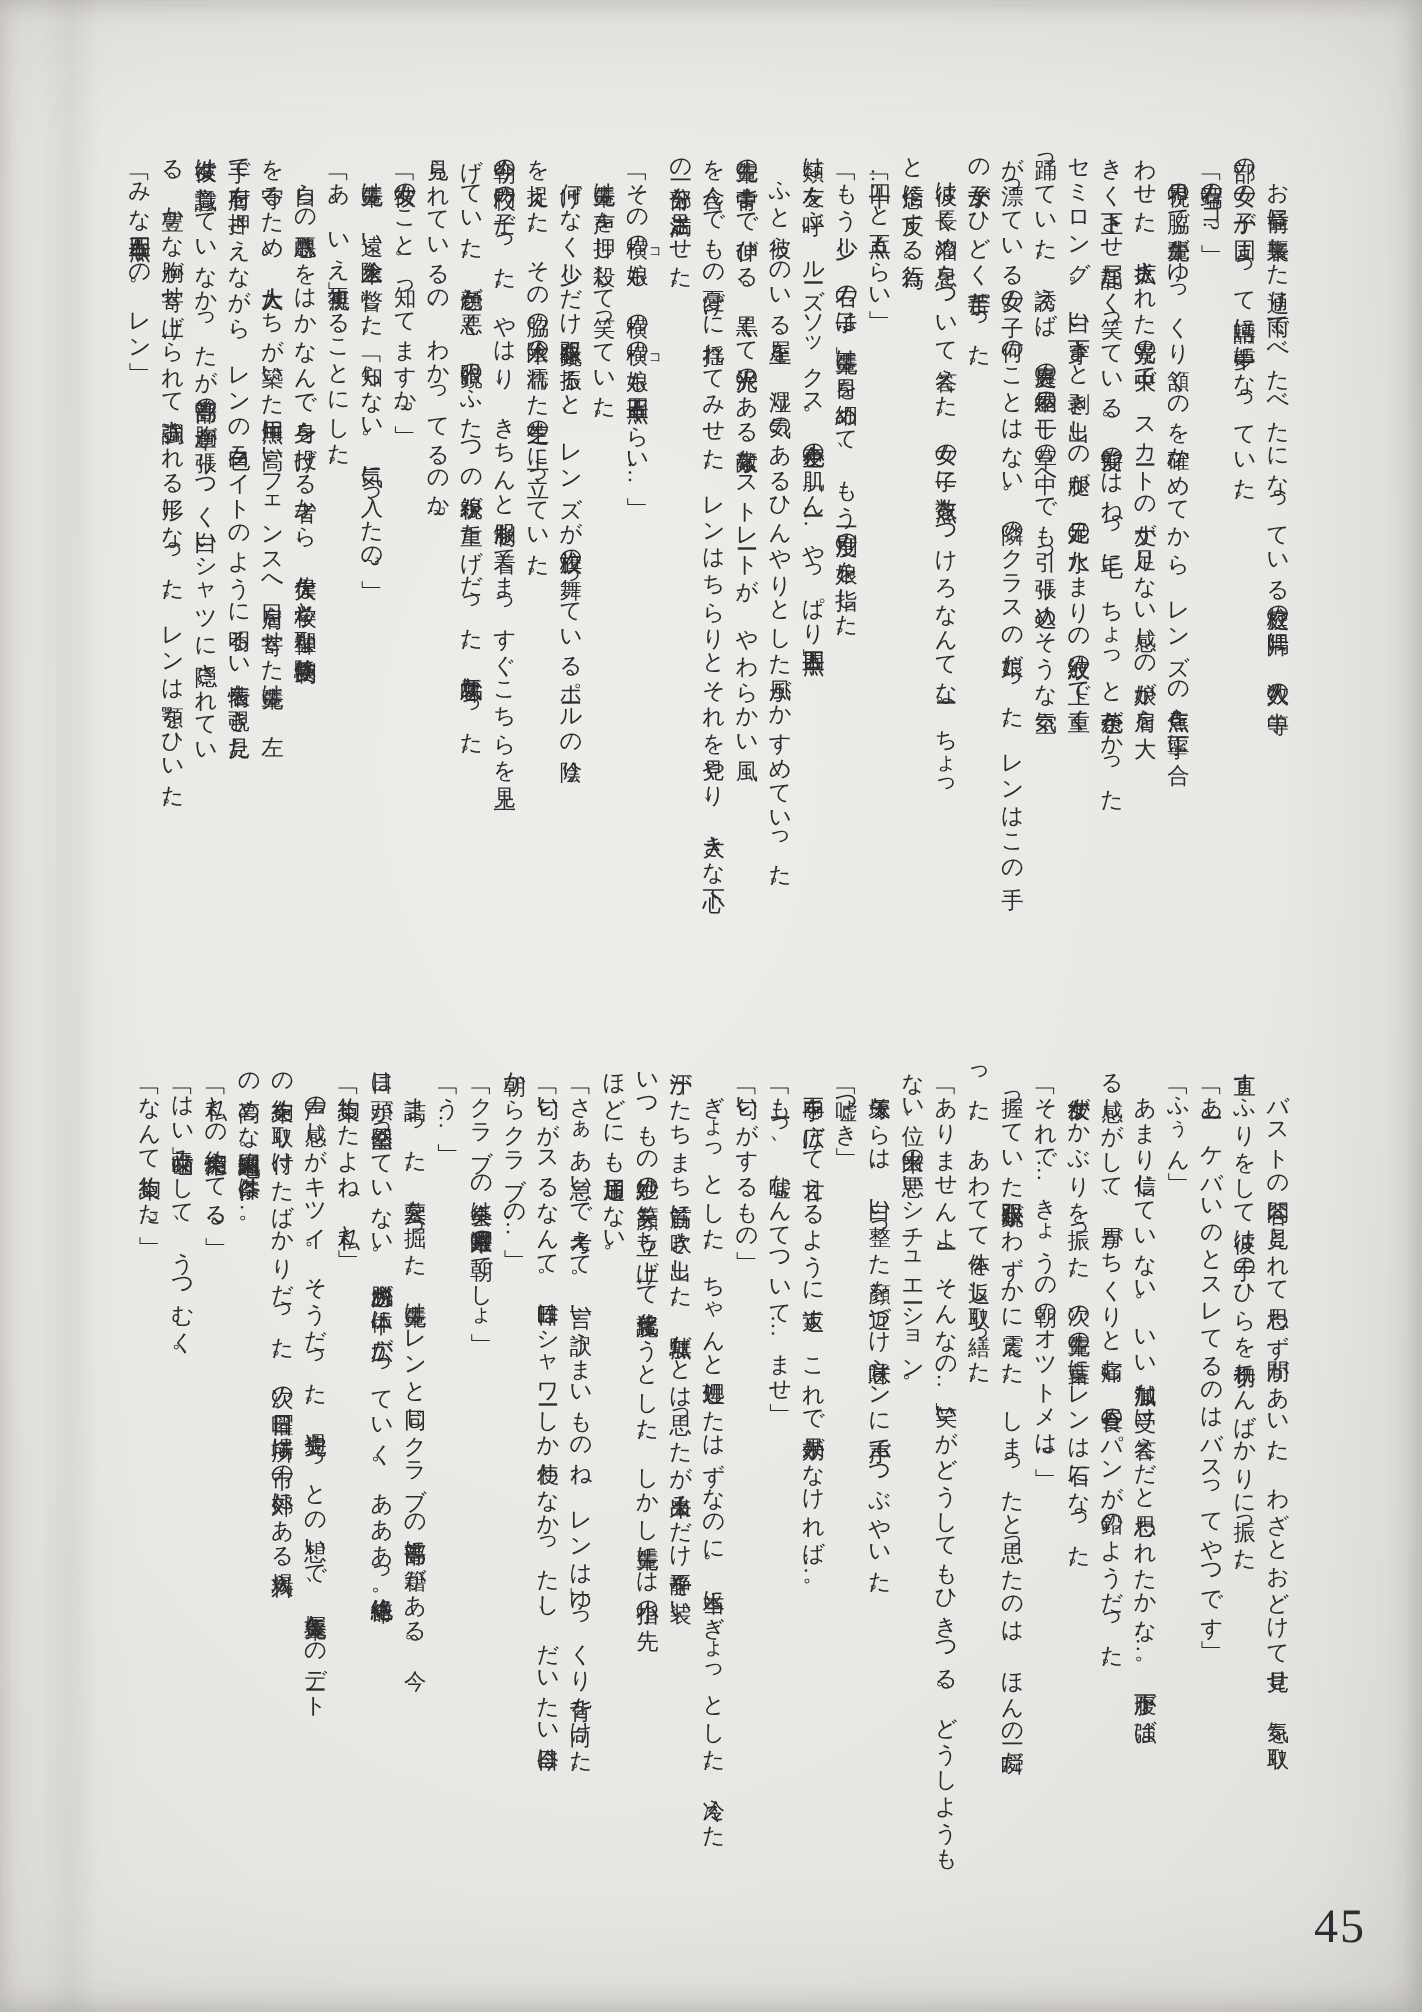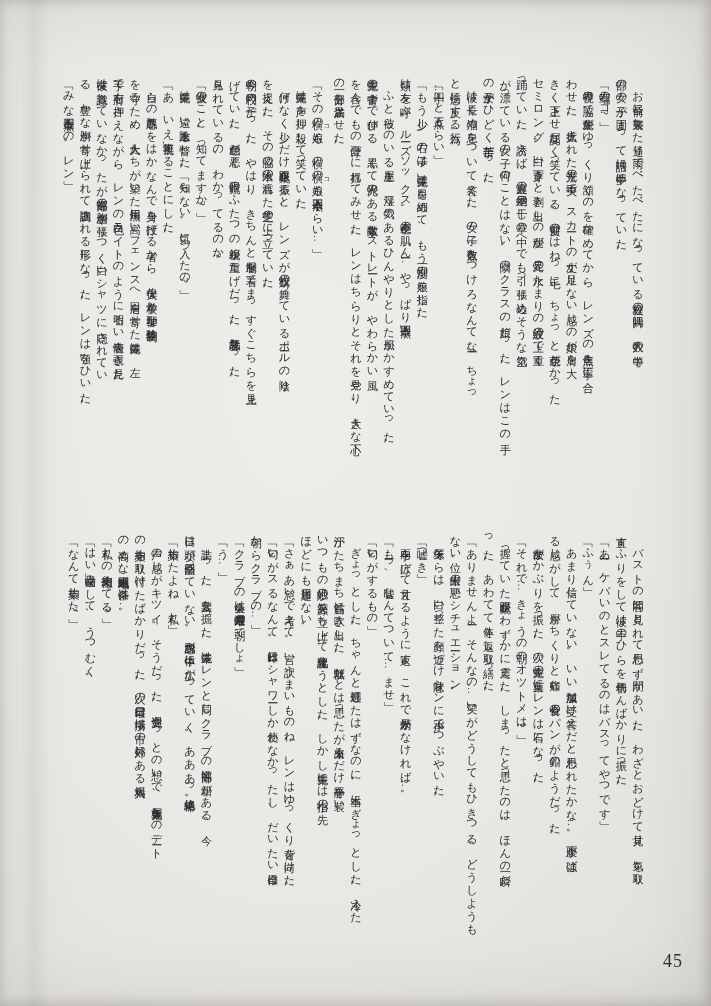--- a/index.html
+++ b/index.html
@@ -33,21 +33,21 @@
     text-rendering:optimizeLegibility;
   }
   .vblock.top{top:71px;height:404px;}
   .vblock.bottom{top:528px;height:404px;}
   .tline{white-space:nowrap;}
   .tline.indent{text-indent:11.5px;}
   ruby{ruby-position:over;}
   rt{font-size:6.5px;letter-spacing:0;}
   .pagenum{
     position:absolute;right:28px;top:951px;
-    font-size:18px;color:#2e2e32;letter-spacing:1px;text-align:right;
+    font-size:24px;color:#2e2e32;letter-spacing:1px;text-align:right;
   }
 </style>
 </head>
 <body>
 
 <div class="scan">
   <div class="gutter-shadow"></div>
   <div class="vblock top">
       <div class="tline indent">お昼前に襲来した通り雨でべたべたになっている校庭の片隅に、数人の中等</div>
       <div class="tline">部の女の子が固まって噂話に夢中になっていた。</div>

